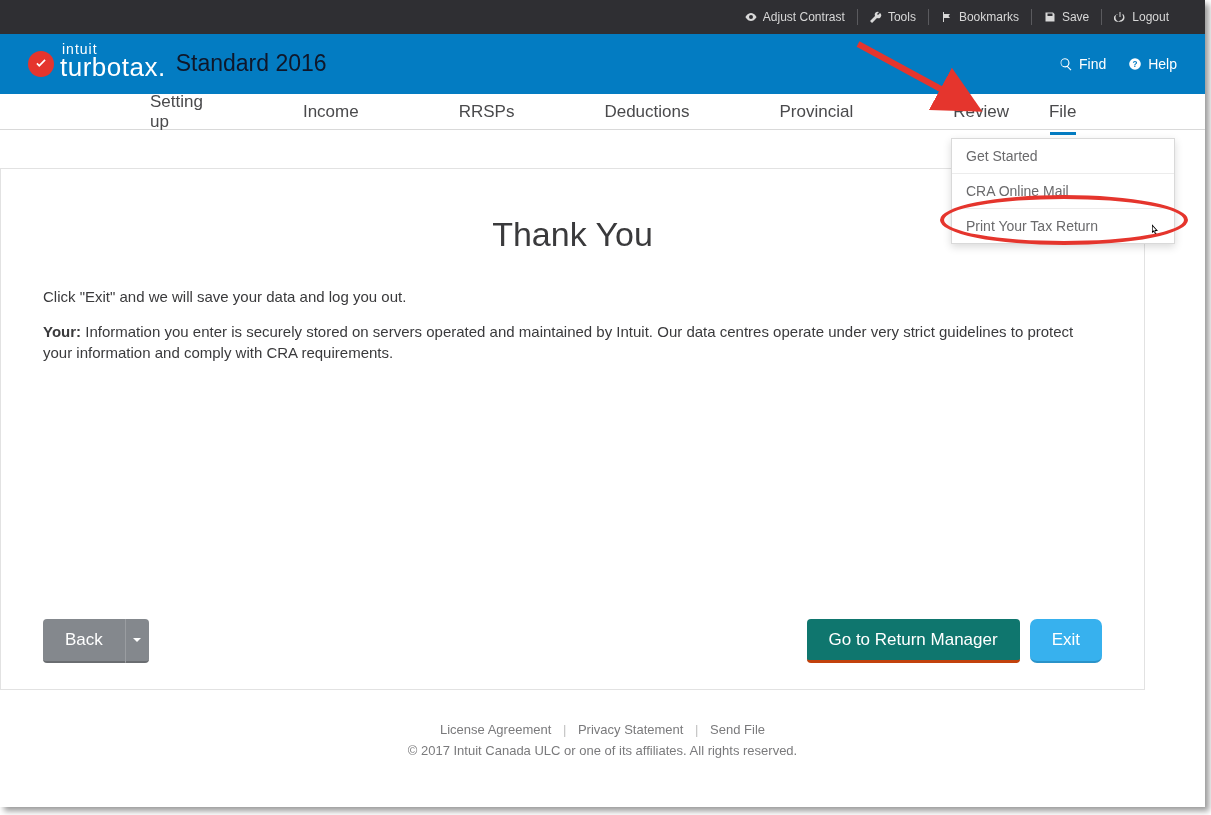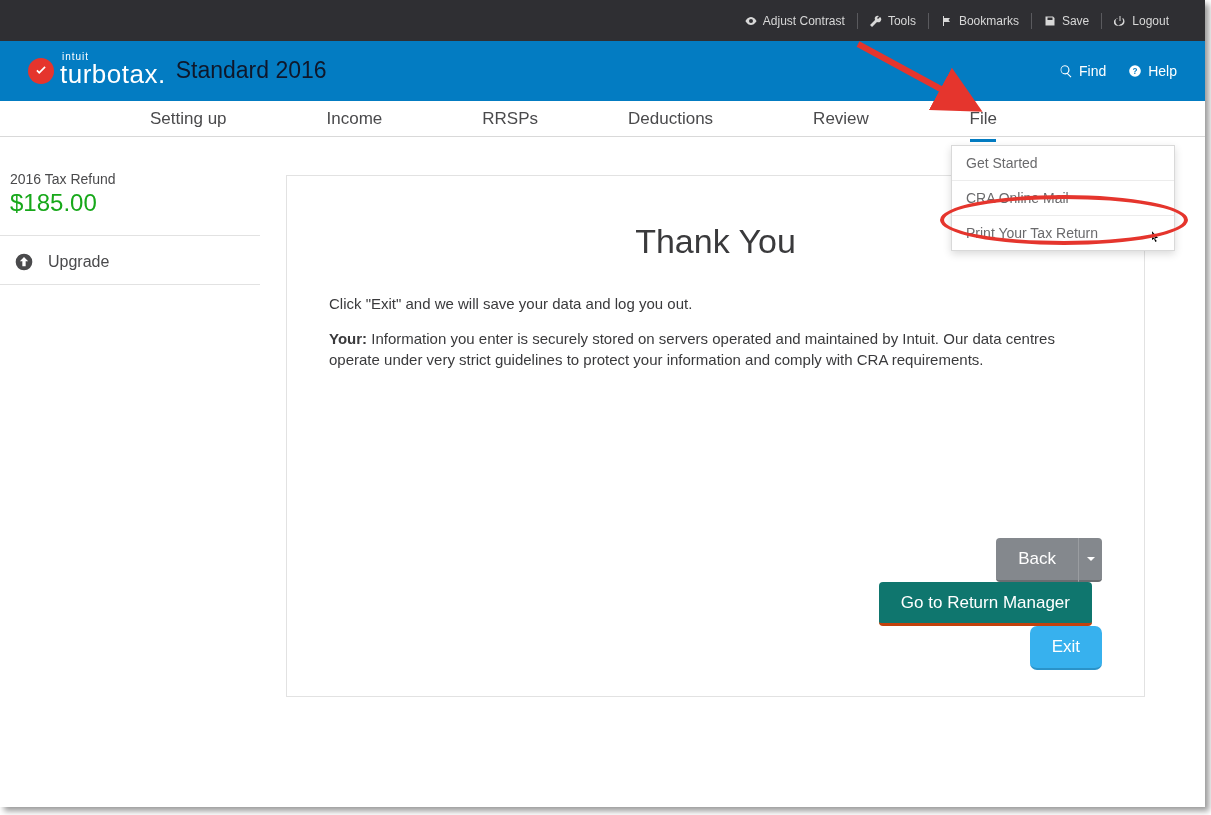--- a/index.html
+++ b/index.html
@@ -1,32 +1,32 @@
 <!DOCTYPE html>
 <html><head>
 <meta charset="utf-8">
 <style>
   * { box-sizing: border-box; margin: 0; padding: 0; }
   body { font-family: -apple-system, "Segoe UI", Arial, sans-serif; background: #fff; width: 1211px; height: 815px; overflow: hidden; position: relative; }
   .frame { width: 1205px; height: 807px; background: #fff; box-shadow: 4px 4px 6px rgba(0,0,0,.4); position: relative; }
 
   
-  .util-bar { background: #2f2f33; height: 41px; display: flex; justify-content: flex-end; align-items: center; padding-right: 24px; color: #d8d8d8; font-size: 12px; gap: 0; }
+  .util-bar { background: #2f2f33; height: 34px; display: flex; justify-content: flex-end; align-items: center; padding-right: 24px; color: #d8d8d8; font-size: 12px; gap: 0; }
   .util-item { display: inline-flex; align-items: center; gap: 6px; padding: 0 12px; cursor: pointer; }
   .util-sep { width:1px; height:16px; background:#5a5a5e; }
   .util-item svg { width:12px; height:12px; fill:#d8d8d8; }
 
   
   .brand-bar { background:#037cc2; height:60px; display:flex; align-items:center; padding:0 28px; color:#fff; justify-content:space-between; }
   .brand-left { display:flex; align-items:baseline; gap:10px; }
   .logo-wrap { display:flex; align-items:center; gap:6px; }
   .logo-mark { width:26px; height:26px; border-radius:50%; background:#e5352d; display:flex; align-items:center; justify-content:center; }
   .logo-mark svg { width:14px; height:14px; fill:#fff; }
   .logo-text { font-size:26px; font-weight:400; letter-spacing:.5px; }
-  .logo-text .intuit { display:block; font-size:10px; line-height:9px; letter-spacing:1px; margin-left:2px; margin-bottom:-2px; }
+  .logo-text .intuit { display:block; font-size:14px; line-height:9px; letter-spacing:1px; margin-left:2px; margin-bottom:-2px; }
   .brand-sub { font-size:23px; font-weight:400; color:#0f172a; }
   .brand-right { display:flex; gap:22px; }
   .brand-link { display:inline-flex; align-items:center; gap:6px; color:#fff; font-size:14px; cursor:pointer; }
   .brand-link svg { width:14px; height:14px; fill:#fff; }
 
   
   .main-nav { height:36px; border-bottom:1px solid #d9d9d9; display:flex; align-items:center; padding-left:130px; gap:0; position:relative; background:#fff; }
   .nav-item { color:#4a4a4c; font-size:17px; padding:0 20px; cursor:pointer; height:44px; display:flex; align-items:center; }
   .nav-item.file { margin-left:auto; margin-right:188px; position:relative; }
   .nav-item.file::after { content:""; position:absolute; bottom:-1px; left:50%; transform:translateX(-50%); width:26px; height:3px; background:#037cc2; }
@@ -44,21 +44,21 @@
   .refund-amt { font-size:24px; color:#17a81a; margin-top:2px; }
   .side-sep { border:none; border-top:1px solid #e2e2e2; margin:18px 0 8px -10px; width:260px; }
   .upgrade-row { display:flex; align-items:center; gap:14px; padding:8px 0 10px 4px; color:#4a4a4c; font-size:16px; cursor:pointer; }
   .upgrade-row svg { width:20px; height:20px; }
   .side-sep2 { border:none; border-top:1px solid #e2e2e2; margin:2px 0 0 -10px; width:260px; }
 
   .panel { flex:1; margin:38px 60px 0 0; border:1px solid #e2e2e2; padding:46px 42px 26px 42px; min-height:522px; display:flex; flex-direction:column; }
   .panel h1 { font-size:34px; font-weight:300; color:#3a3a3c; margin-bottom:32px;text-align:center; }
   .panel p { font-size:15px; color:#3a3a3c; line-height:1.4; margin-bottom:14px; }
   .panel p .bold { font-weight:700; }
-  .btn-row { margin-top:auto; display:flex; align-items:flex-end;flex-direction:column; }
+  .btn-row { margin-top:auto; display:flex; align-items:center; }
   .btn { height:44px; border-radius:4px; font-size:17px; border:none; cursor:pointer; display:inline-flex; align-items:center; justify-content:center; }
   .btn-back-grp { display:inline-flex; }
   .btn-back { background:#84888d; color:#fff; padding:0 22px; border-radius:4px 0 0 4px; border-bottom:2px solid #6a6d71; }
   .btn-back-dd { background:#84888d; color:#fff; width:24px; border-left:1px solid #9a9da1; border-radius:0 4px 4px 0; border-bottom:2px solid #6a6d71; }
   .btn-back-dd svg { width:10px; height:10px; fill:#fff; }
   .btn-spacer { flex:1; }
   .btn-mgr { background:#0f766e; color:#fff; padding:0 22px; border-bottom:3px solid #c2410c; margin-right:10px; }
   .btn-exit { background:#37b1ee; color:#fff; padding:0 22px; border-bottom:2px solid #2a93c9;border-radius:7px; }
 
   
@@ -143,50 +143,38 @@
         <span>Help</span>
       </span>
     </div>
   </div>
 
   <div class="main-nav">
     <div class="nav-item">Setting up</div>
     <div class="nav-item" style="margin-left:60px">Income</div>
     <div class="nav-item" style="margin-left:60px">RRSPs</div>
     <div class="nav-item" style="margin-left:50px">Deductions</div>
+    <div class="nav-item" style="margin-left:50px">Provincial</div>
     <div class="nav-item" style="margin-left:60px">Review</div>
     <div class="nav-item file">File</div>
 
     <div class="dropdown">
       <div class="dd-item">Get Started</div>
       <div class="dd-item">CRA Online Mail</div>
       <div class="dd-item">
         <span>Print Your Tax Return</span>
         <svg class="cursor-ptr" viewBox="0 0 24 24">
             <path fill="#000" d="M9 2v13l3-2 2 5 2-1-2-5h4L9 2z"></path>
             <path fill="#fff" d="M10 5v7l2-1 2 4 .7-.3-2-4.2H15L10 5z"></path>
           </svg>
       </div>
     </div>
   </div>
 
   <div class="content-wrap">
-    <div class="sidebar">
-      <div class="refund-lbl">2016 Tax Refund</div>
-      <div class="refund-amt">$185.00</div>
-      <hr class="side-sep">
-      <div class="upgrade-row">
-        <svg viewBox="0 0 24 24">
-            <circle cx="12" cy="12" r="10" fill="#4a4a4c"></circle>
-            <path fill="#fff" d="M12 6l5 5h-3v6h-4v-6H7l5-5z"></path>
-          </svg>
-        <span>Upgrade</span>
-      </div>
-      <hr class="side-sep2">
-    </div>
 
     <div class="panel">
       <h1>Thank You</h1>
       <p>Click "Exit" and we will save your data and log you out.</p>
       <p>
         <span class="bold">Your:</span><span> Information you enter is securely stored on servers operated and maintained by Intuit. Our data centres operate under very strict guidelines to protect your information and comply with CRA requirements.</span>
       </p>
 
       <div class="btn-row">
         <div class="btn-back-grp">
@@ -197,20 +185,30 @@
               </svg>
           </button>
         </div>
         <div class="btn-spacer"></div>
         <button class="btn btn-mgr">Go to Return Manager</button>
         <button class="btn btn-exit">Exit</button>
       </div>
     </div>
   </div>
 
+  <div class="footer">
+    <div class="links">
+      <a>License Agreement</a>
+      <span class="sep">|</span>
+      <a>Privacy Statement</a>
+      <span class="sep">|</span>
+      <a>Send File</a>
+    </div>
+    <div>© 2017 Intuit Canada ULC or one of its affiliates. All rights reserved.</div>
+  </div>
 
   <svg class="anno-arrow" width="150" height="90">
     <defs>
         <marker id="ah" markerWidth="8" markerHeight="8" refX="6" refY="4" orient="auto">
           <path d="M0 0L8 4 0 8z" fill="#e5352d"></path>
         </marker>
       </defs>
     <line x1="6" y1="6" x2="120" y2="68" stroke="#e5352d" stroke-width="6" marker-end="url(#ah)"></line>
   </svg>
   <div class="anno-ellipse"></div>

